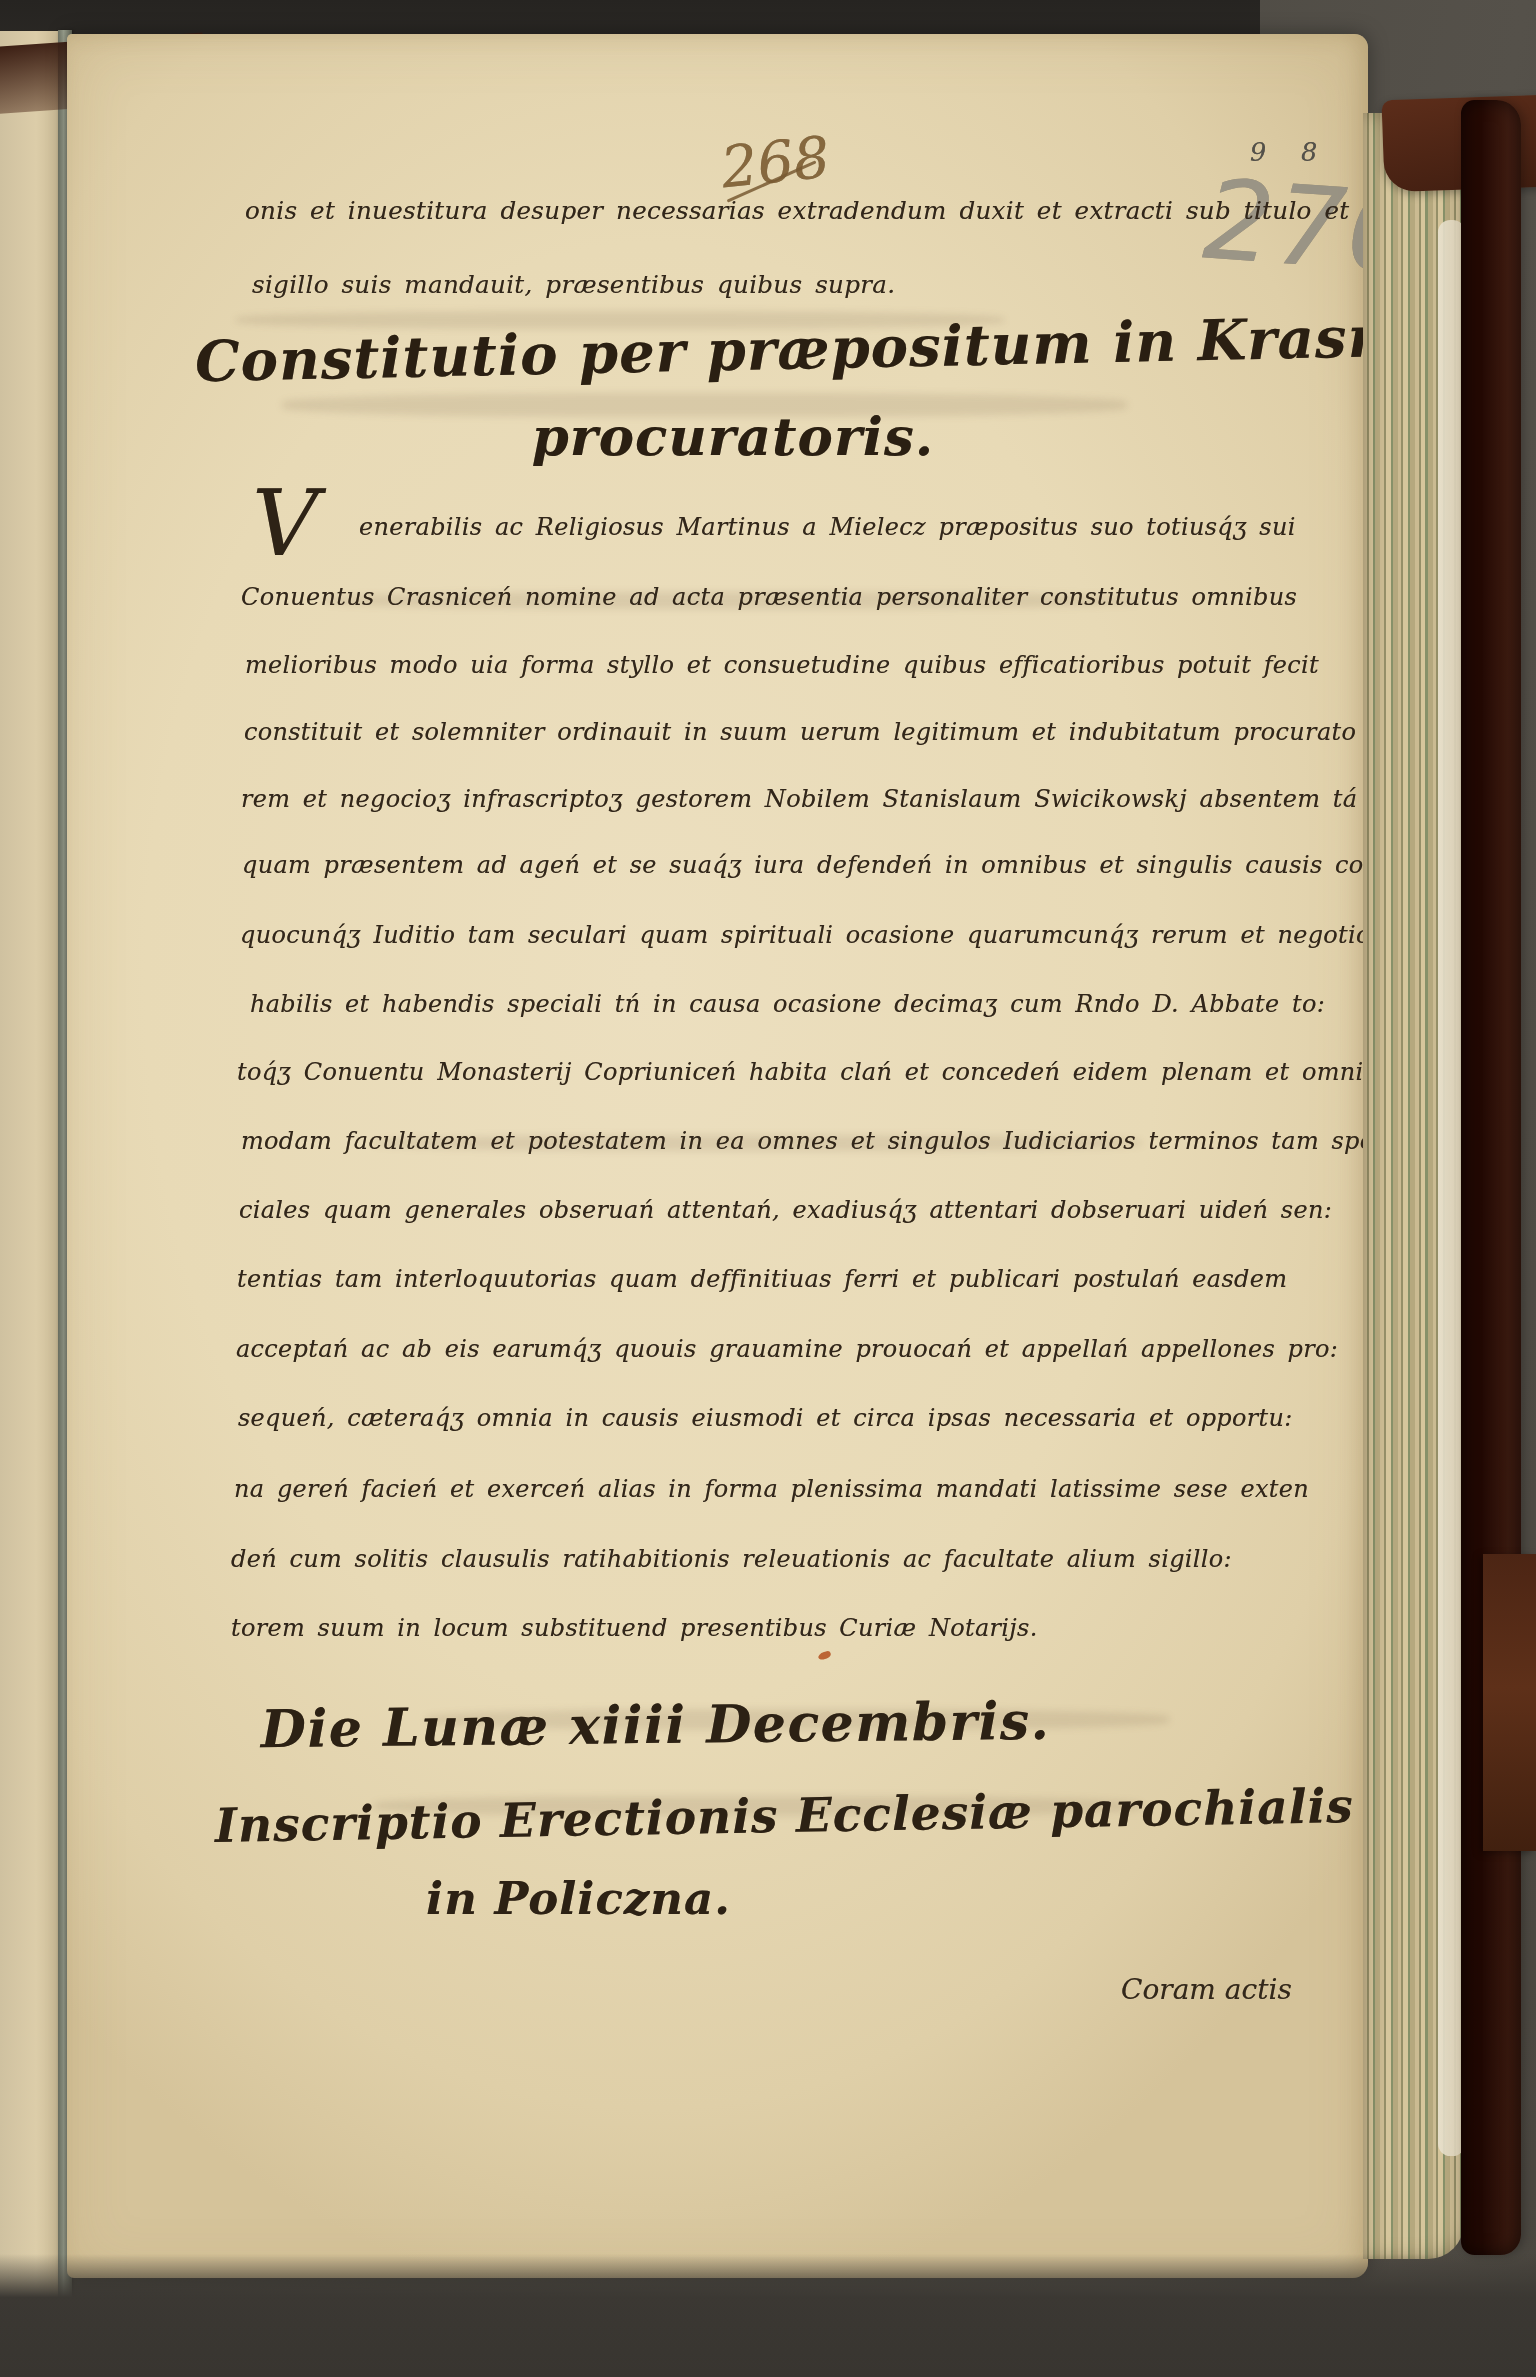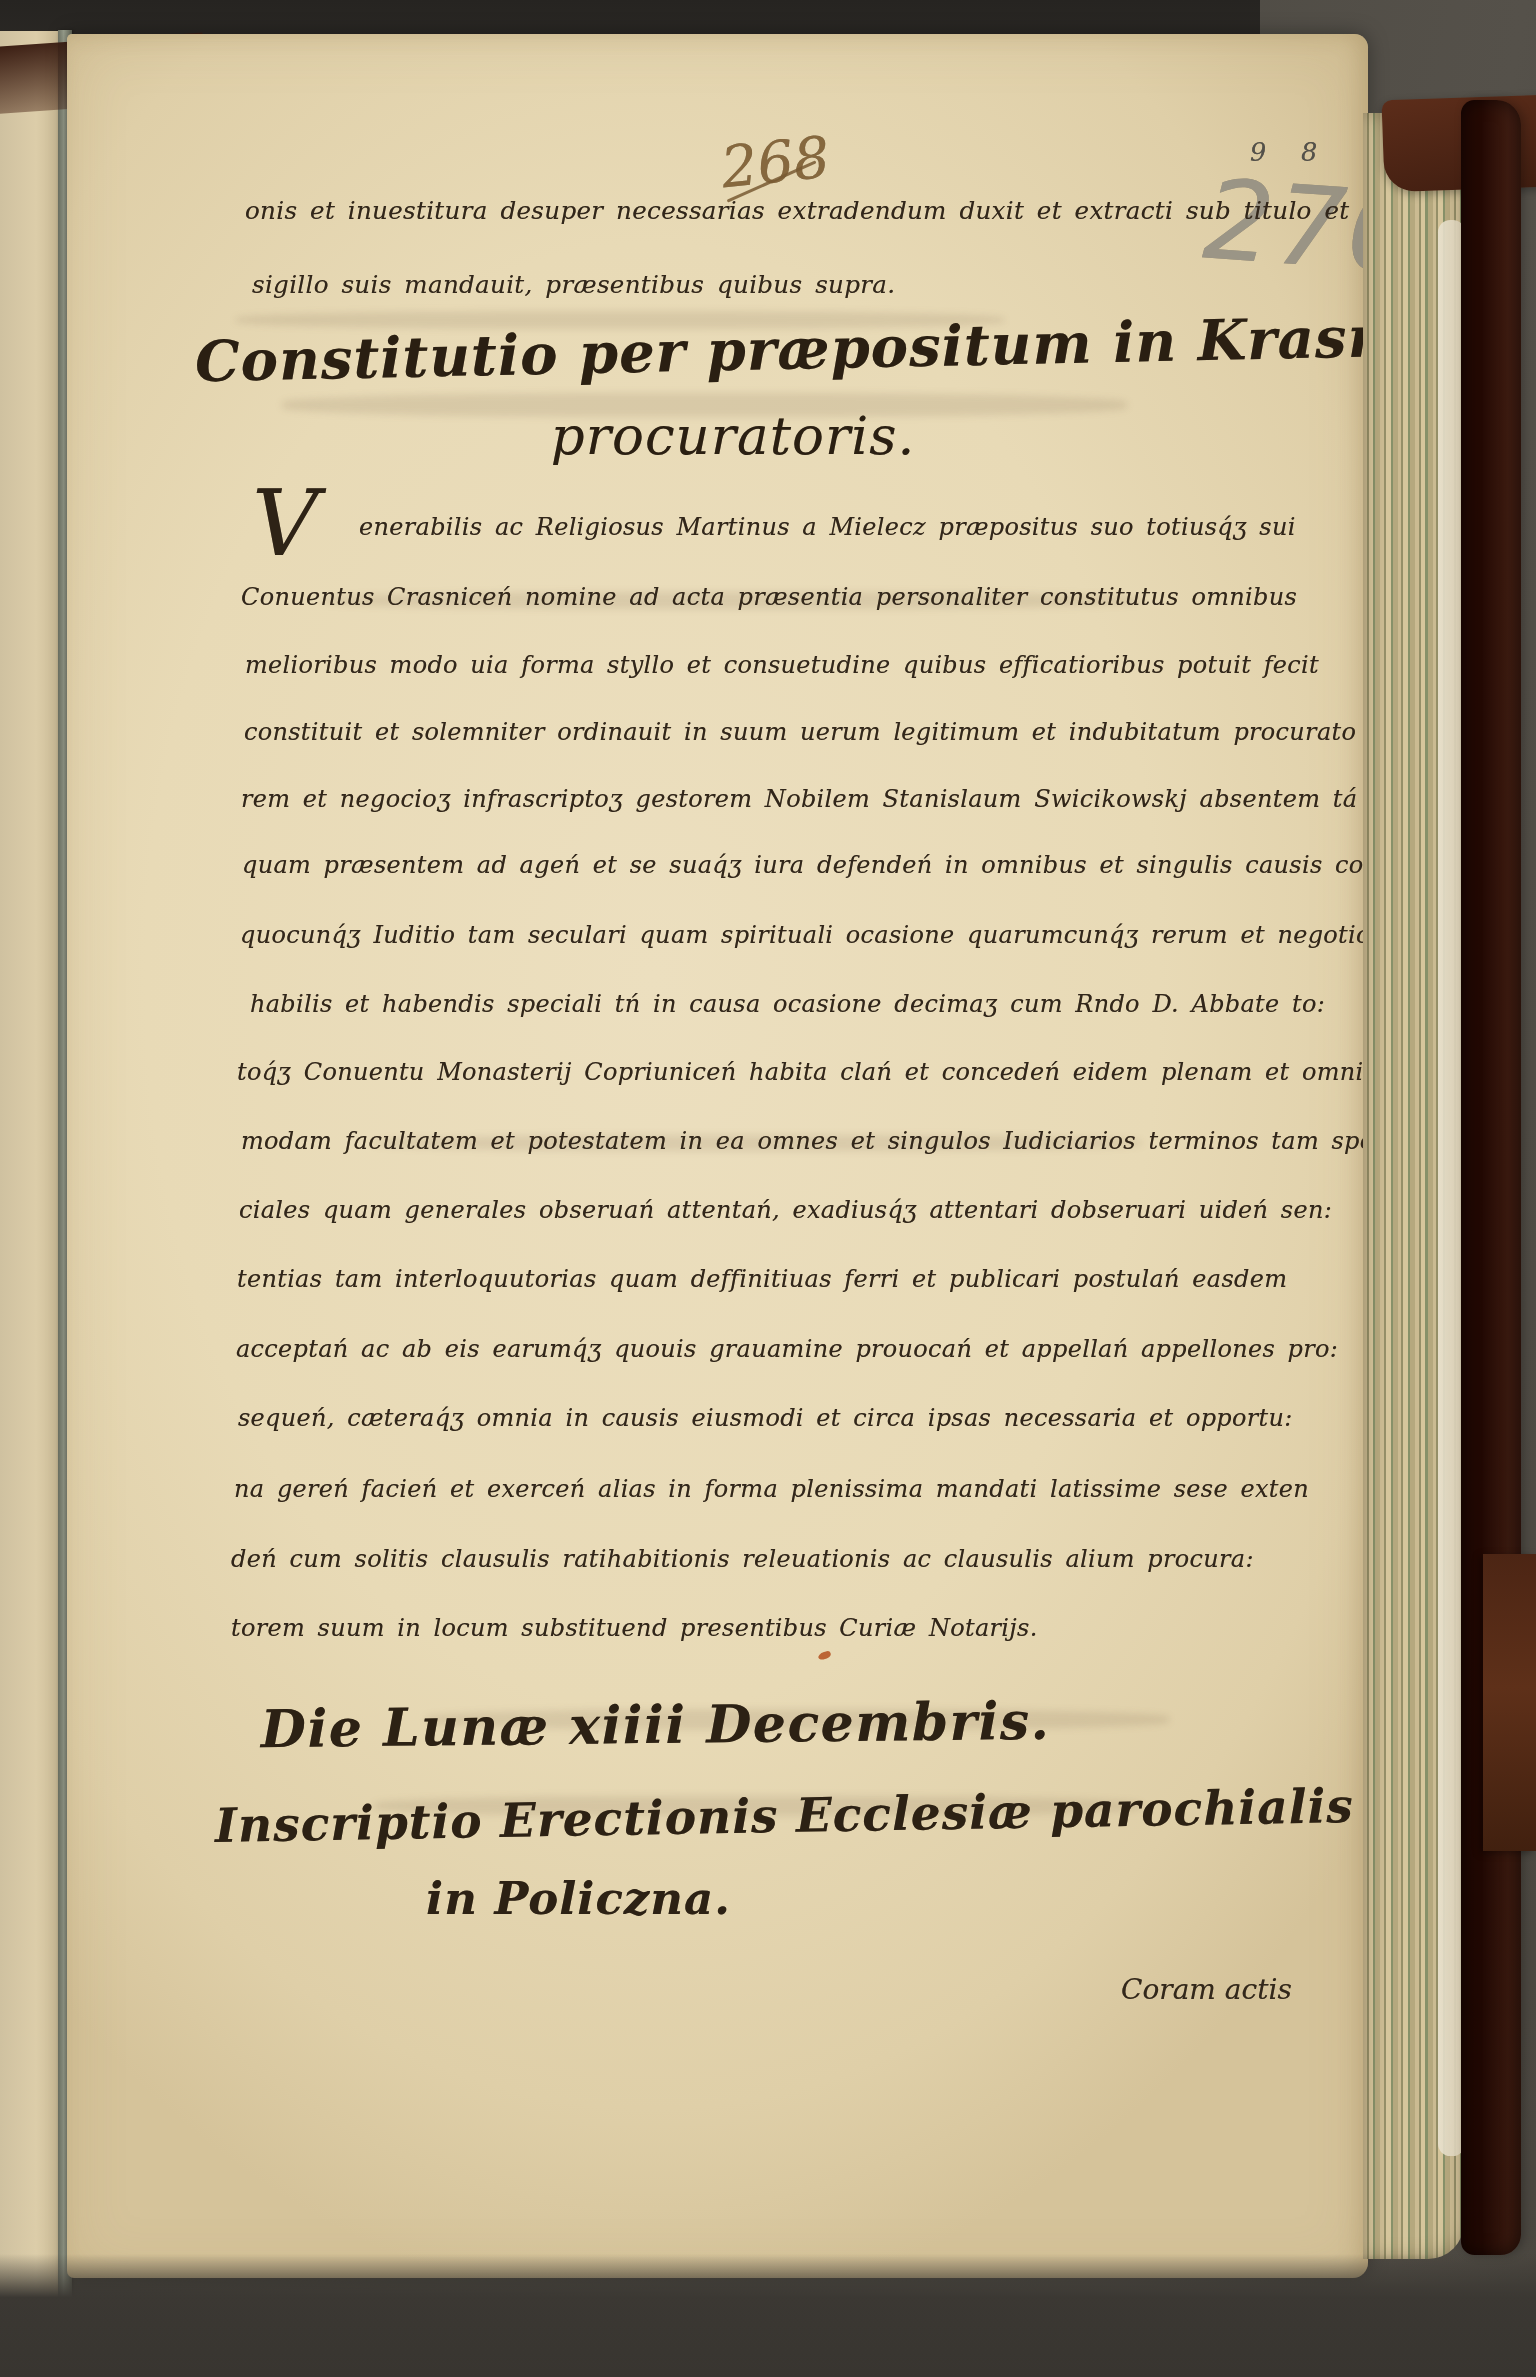--- a/index.html
+++ b/index.html
@@ -47,21 +47,21 @@
     box-shadow:-3.1px 2px 7.2px rgba(0,0,0,.35);}
   
   .ghost{position:absolute;background:rgba(95,78,52,.12);filter:blur(3.6px);border-radius:40%;}
   
   .ink{position:absolute;color:#31261a;font-style:italic;white-space:nowrap;
     text-shadow:0 0 0.5px rgba(45,32,16,.45);}
   .bodyline{font-size:24px;letter-spacing:0.3px;word-spacing:4.6px;}
   .opening{font-size:24.6px;letter-spacing:0.3px;word-spacing:4.6px;}
   .head1{font-size:56px;font-weight:600;letter-spacing:1px;color:#2a1f12;
     transform:rotate(-1.2deg);}
-  .head2{font-size:53px;font-weight:400;letter-spacing:1px;color:#2a1f12;}
+  .head2{font-size:53px;font-weight:700;letter-spacing:1px;color:#2a1f12;}
   .date-head{font-size:52px;font-weight:600;letter-spacing:1.5px;color:#2c2114;transform:rotate(-.6deg);}
   .insc1{font-size:47px;font-weight:600;letter-spacing:1px;color:#2c2114;transform:rotate(-1deg);}
   .insc2{font-size:45px;font-weight:600;letter-spacing:1px;color:#2c2114;}
   .coram{font-size:28px;color:#33281b;margin-left:25px;}
   .initial-v{font-size:92px;line-height:61px;color:#2e2316;}
   .folio-ink{font-size:57px;color:#7e5f35;transform:rotate(-6deg);opacity:.92;}
   .folio-strike{position:absolute;left:723px;top:180px;width:97px;height:2.6px;
     background:rgba(120,90,50,.85);transform:rotate(-24deg);border-radius:1.5px;}
   .pencil-small{font-size:25.6px;color:#53514b;font-style:italic;letter-spacing:13.3px;}
   .pencil-folio{font-size:110px;color:#8a877e;font-family:"DejaVu Sans",sans-serif;
@@ -110,21 +110,21 @@
   <div class="ink bodyline" style="left:242px;top:851px">quam præsentem ad ageń et se suaq́ʒ iura defendeń in omnibus et singulis causis corá</div>
   <div class="ink bodyline" style="left:240px;top:921px">quocunq́ʒ Iuditio tam seculari quam spirituali ocasione quarumcunq́ʒ rerum et negotioʒ</div>
   <div class="ink bodyline" style="left:250px;top:990px">habilis et habendis speciali tń in causa ocasione decimaʒ cum Rndo D. Abbate to:</div>
   <div class="ink bodyline" style="left:237px;top:1058px">toq́ʒ Conuentu Monasterij Copriuniceń habita clań et concedeń eidem plenam et omni</div>
   <div class="ink bodyline" style="left:241px;top:1127px">modam facultatem et potestatem in ea omnes et singulos Iudiciarios terminos tam spe:</div>
   <div class="ink bodyline" style="left:239px;top:1196px">ciales quam generales obseruań attentań, exadiusq́ʒ attentari dobseruari uideń sen:</div>
   <div class="ink bodyline" style="left:237px;top:1265px">tentias tam interloquutorias quam deffinitiuas ferri et publicari postulań easdem</div>
   <div class="ink bodyline" style="left:236px;top:1335px">acceptań ac ab eis earumq́ʒ quouis grauamine prouocań et appellań appellones pro:</div>
   <div class="ink bodyline" style="left:238px;top:1404px">sequeń, cæteraq́ʒ omnia in causis eiusmodi et circa ipsas necessaria et opportu:</div>
   <div class="ink bodyline" style="left:234px;top:1475px">na gereń facień et exerceń alias in forma plenissima mandati latissime sese exten</div>
-  <div class="ink bodyline" style="left:231px;top:1545px">deń cum solitis clausulis ratihabitionis releuationis ac clausulis alium procura:</div>
+  <div class="ink bodyline" style="left:231px;top:1545px">deń cum solitis clausulis ratihabitionis releuationis ac facultate alium sigillo:</div>
   <div class="ink bodyline" style="left:231px;top:1614px">torem suum in locum substituend presentibus Curiæ Notarijs.</div>
   <div class="red-mark"></div>
 
   <div class="ink date-head centered" style="left:169px;top:1694px;width:973px">Die Lunæ xiiii Decembris.</div>
 
   <div class="ink insc1" style="left:215px;top:1788px">Inscriptio Erectionis Ecclesiæ parochialis</div>
   <div class="ink insc2 centered" style="left:220px;top:1872px;width:717px">in Policzna.</div>
 
   <div class="ink coram" style="left:1096px;top:1973px">Coram actis</div>
 

